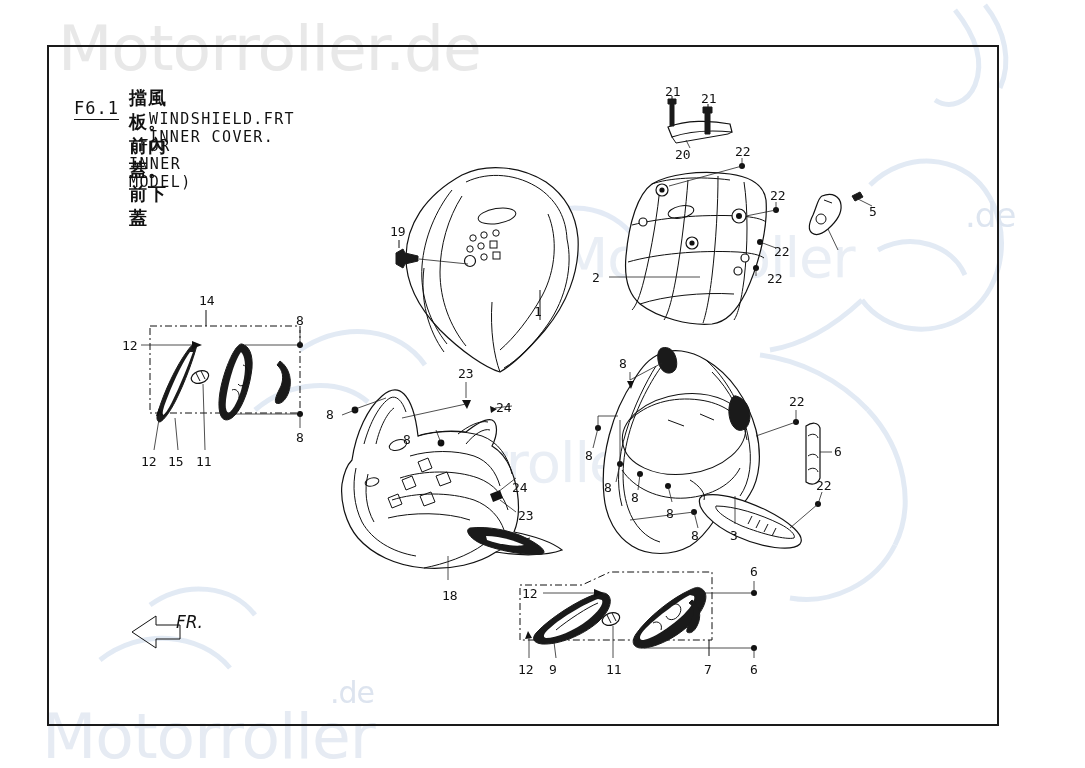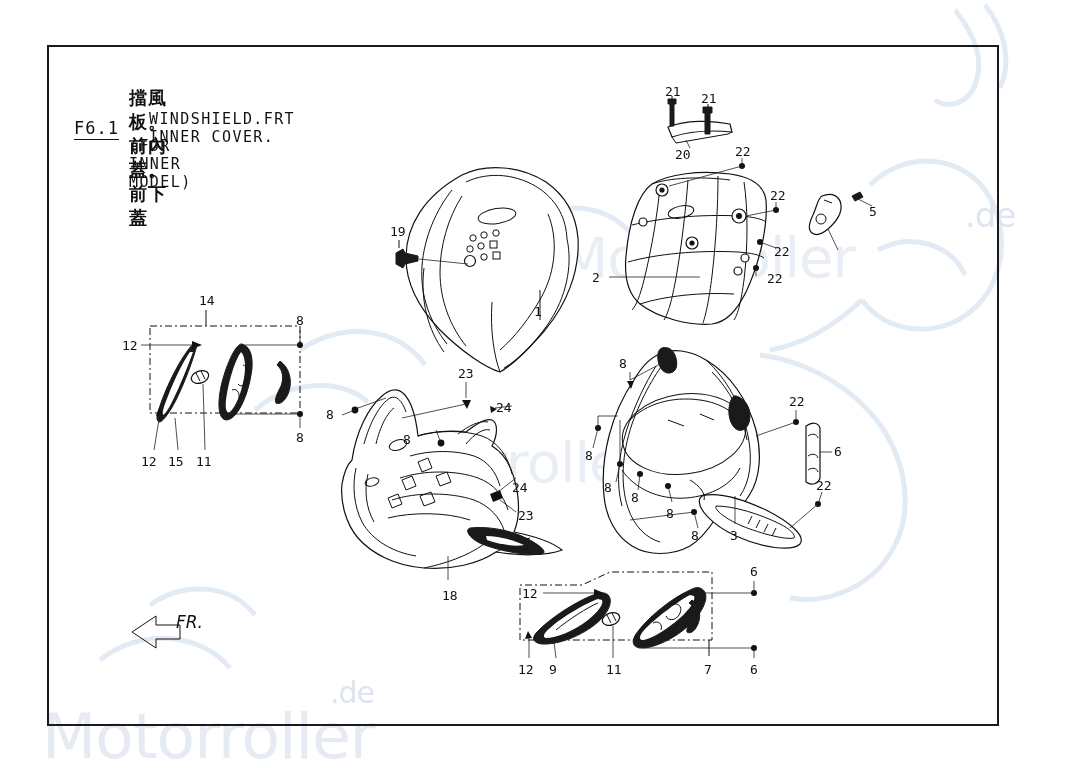--- a/index.html
+++ b/index.html
@@ -22,21 +22,21 @@
   .wm-mid2{left:350px;top:430px;font-size:56px;color:#e9eef5;}
   .wm-mid3{left:640px;top:470px;font-size:40px;color:#e9eef5;}
 
   
   .frame{position:absolute;left:47px;top:45px;width:948px;height:677px;
          border:2px solid #1a1a1a;background:transparent;z-index:3;}
 
   
   .titleblock{position:absolute;left:74px;top:86px;z-index:6;}
   .tb-code{position:absolute;left:0;top:12px;font-size:17px;letter-spacing:1px;
-           border-bottom:1.5px solid #111;padding-bottom:1px;margin-top:20px;}
+           border-bottom:1.5px solid #111;padding-bottom:1px;}
   .tb-cn{position:absolute;left:55px;top:0px;font-size:18px;font-weight:bold;
          font-family:"DejaVu Sans","Liberation Sans",sans-serif;letter-spacing:1px;}
   .tb-en{position:absolute;left:65px;top:24px;font-size:15px;letter-spacing:1.4px;margin-left:10px;}
   .tb-sub{position:absolute;left:55px;top:51px;font-size:15px;letter-spacing:1.4px;}
 
   
   .fr-block{position:absolute;left:128px;top:608px;z-index:6;text-decoration:underline;}
   .fr-label{position:absolute;left:48px;top:4px;font-size:17px;
             font-family:"DejaVu Sans","Liberation Sans",sans-serif;
             font-style:italic;}
@@ -72,20 +72,21 @@
         <path d="M868 410 C 905 450, 915 505, 895 545"></path>
         <path d="M895 545 C 875 585, 830 605, 790 598"></path>
         <path d="M300 350 C 345 320, 400 328, 425 365"></path>
         <path d="M255 410 C 290 380, 340 378, 368 402"></path>
         <path d="M150 605 C 185 580, 232 585, 255 615"></path>
         <path d="M100 660 C 140 628, 200 632, 230 668"></path>
         <path d="M640 455 C 678 425, 730 432, 752 468"></path>
         <path d="M520 228 C 560 196, 612 204, 636 240"></path>
       </g>
     </svg>
+    <div class="wm-text wm-top">Motorroller.de</div>
     <div class="wm-text wm-bot">Motorroller</div>
     <div class="wm-text wm-bot2">.de</div>
     <div class="wm-text wm-de-r">.de</div>
     <div class="wm-text wm-mid">Motorroller</div>
     <div class="wm-text wm-mid2">Motorroller</div>
     <div class="wm-text wm-mid3">roller</div>
   </div>
 
   <div class="frame"></div>
 

